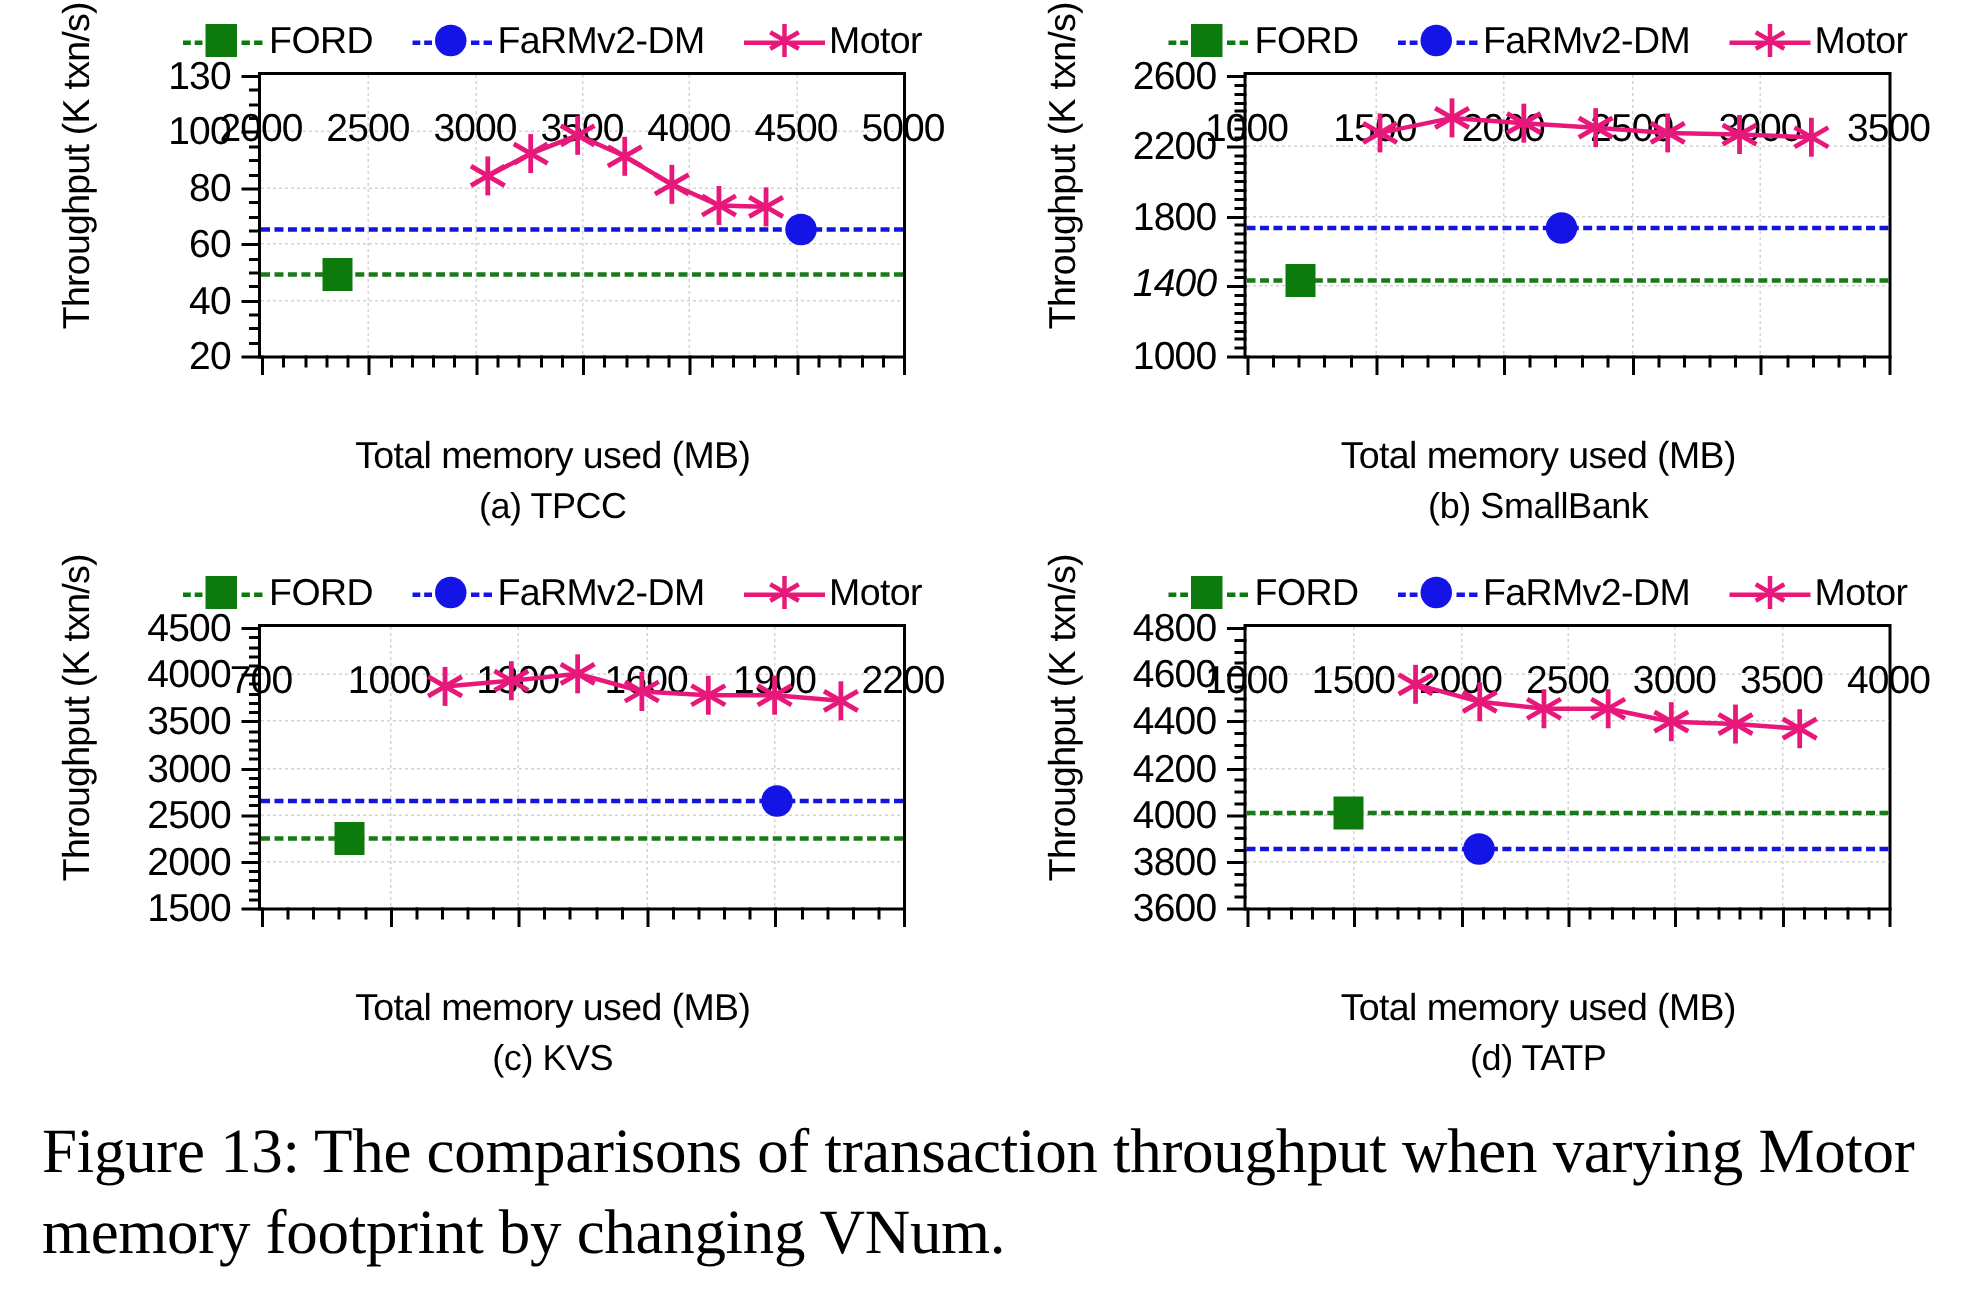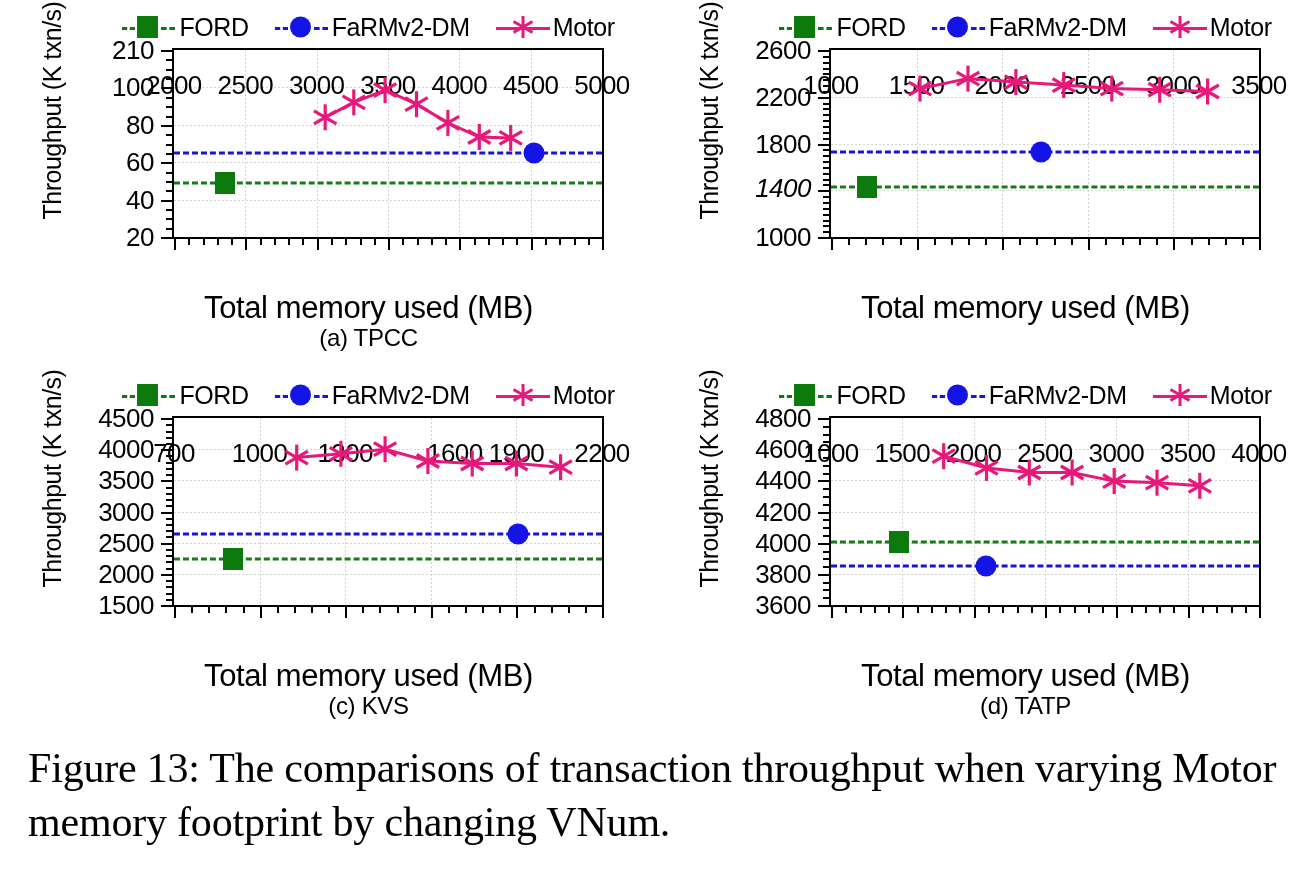--- a/index.html
+++ b/index.html
@@ -68,21 +68,21 @@
     font-size: 25px;
     letter-spacing: -0.5px;
     white-space: nowrap;
   }
   .xaxis-title {
     position: absolute;
     left: 96px;
     top: 290px;
     width: 545px;
     text-align: center;
-    font-size: 31px;
+    font-size: 25px;
     letter-spacing: -0.4px;
   }
   .subcaption {
     position: absolute;
     left: 96px;
     top: 324px;
     width: 545px;
     text-align: center;
     font-size: 24px;
     letter-spacing: -0.3px;
@@ -247,21 +247,21 @@
           <div class="ytick-label" style="top:187.0px;right:448px;">20</div>
           <div class="ytick-major" style="top:149.6px;"></div>
           <div class="ytick-label" style="top:149.6px;right:448px;text-align:right;">40</div>
           <div class="ytick-major" style="top:112.2px;"></div>
           <div class="ytick-label" style="top:112.2px;right:448px;">60</div>
           <div class="ytick-major" style="top:74.8px;"></div>
           <div class="ytick-label" style="top:74.8px;right:448px;">80</div>
           <div class="ytick-major" style="top:37.4px;"></div>
           <div class="ytick-label" style="top:37.4px;right:448px;">100</div>
           <div class="ytick-major" style="top:0.0px;"></div>
-          <div class="ytick-label" style="top:0.0px;right:448px;">210</div>
+          <div class="ytick-label" style="top:0.0px;right:448px;">130</div>
           <div class="ytick-minor" style="top:177.7px;"></div>
           <div class="ytick-minor" style="top:168.3px;"></div>
           <div class="ytick-minor" style="top:158.9px;"></div>
           <div class="ytick-minor" style="top:140.3px;"></div>
           <div class="ytick-minor" style="top:130.9px;"></div>
           <div class="ytick-minor" style="top:121.5px;"></div>
           <div class="ytick-minor" style="top:102.8px;"></div>
           <div class="ytick-minor" style="top:93.5px;"></div>
           <div class="ytick-minor" style="top:84.1px;"></div>
           <div class="ytick-minor" style="top:65.5px;"></div>
@@ -504,20 +504,21 @@
               <line x1="0" y1="13" x2="0" y2="-13" stroke="#e8187b" stroke-width="3.2" stroke-linecap="butt"></line>
               <line x1="-11.258330249197702" y1="6.500000000000002" x2="11.258330249197702" y2="-6.500000000000002" stroke="#e8187b" stroke-width="3.2" stroke-linecap="butt"></line>
               <line x1="-11.258330249197703" y1="-6.499999999999997" x2="11.258330249197703" y2="6.499999999999997" stroke="#e8187b" stroke-width="3.2" stroke-linecap="butt"></line>
             </g>
           </svg>
           <div class="marker-circle" style="left:209.7px;top:101.7px;"></div>
           <div class="marker-square" style="left:36.0px;top:136.7px;"></div>
         </div>
     </div>
     <div class="xaxis-title">Total memory used (MB)</div>
+    <div class="subcaption">(b) SmallBank</div>
   </div>
 
   <div class="panel panel-c">
     <div class="legend">
       <span class="legend-item">
         <span class="legend-sym">
             <span style="position:absolute;left:0px;top:50%;width:13px;height:0;border-top:3px dashed #0c7a0c;"></span>
             <span style="position:absolute;left:15px;top:50%;transform:translateY(-50%);width:21px;height:22px;background:#0c7a0c;"></span>
             <span style="position:absolute;left:39px;top:50%;width:14px;height:0;border-top:3px dashed #0c7a0c;"></span>
           </span>
@@ -593,21 +594,21 @@
           <div class="ytick-minor" style="top:18.7px;"></div>
           <div class="ytick-minor" style="top:12.5px;"></div>
           <div class="ytick-minor" style="top:6.2px;"></div>
           <div class="xtick-major" style="left:0.0px;"></div>
           <div class="xtick-label" style="left:0.0px;">700</div>
           <div class="xtick-major" style="left:85.6px;"></div>
           <div class="xtick-label" style="left:85.6px;">1000</div>
           <div class="xtick-major" style="left:171.2px;"></div>
           <div class="xtick-label" style="left:171.2px;">1300</div>
           <div class="xtick-major" style="left:256.8px;"></div>
-          <div class="xtick-label" style="left:256.8px;margin-left:24px;">1600</div>
+          <div class="xtick-label" style="left:256.8px;">1600</div>
           <div class="xtick-major" style="left:342.4px;"></div>
           <div class="xtick-label" style="left:342.4px;">1900</div>
           <div class="xtick-major" style="left:428.0px;"></div>
           <div class="xtick-label" style="left:428.0px;">2200</div>
           <div class="xtick-minor" style="left:17.1px;"></div>
           <div class="xtick-minor" style="left:34.2px;"></div>
           <div class="xtick-minor" style="left:51.4px;"></div>
           <div class="xtick-minor" style="left:68.5px;"></div>
           <div class="xtick-minor" style="left:102.7px;"></div>
           <div class="xtick-minor" style="left:119.8px;"></div>

